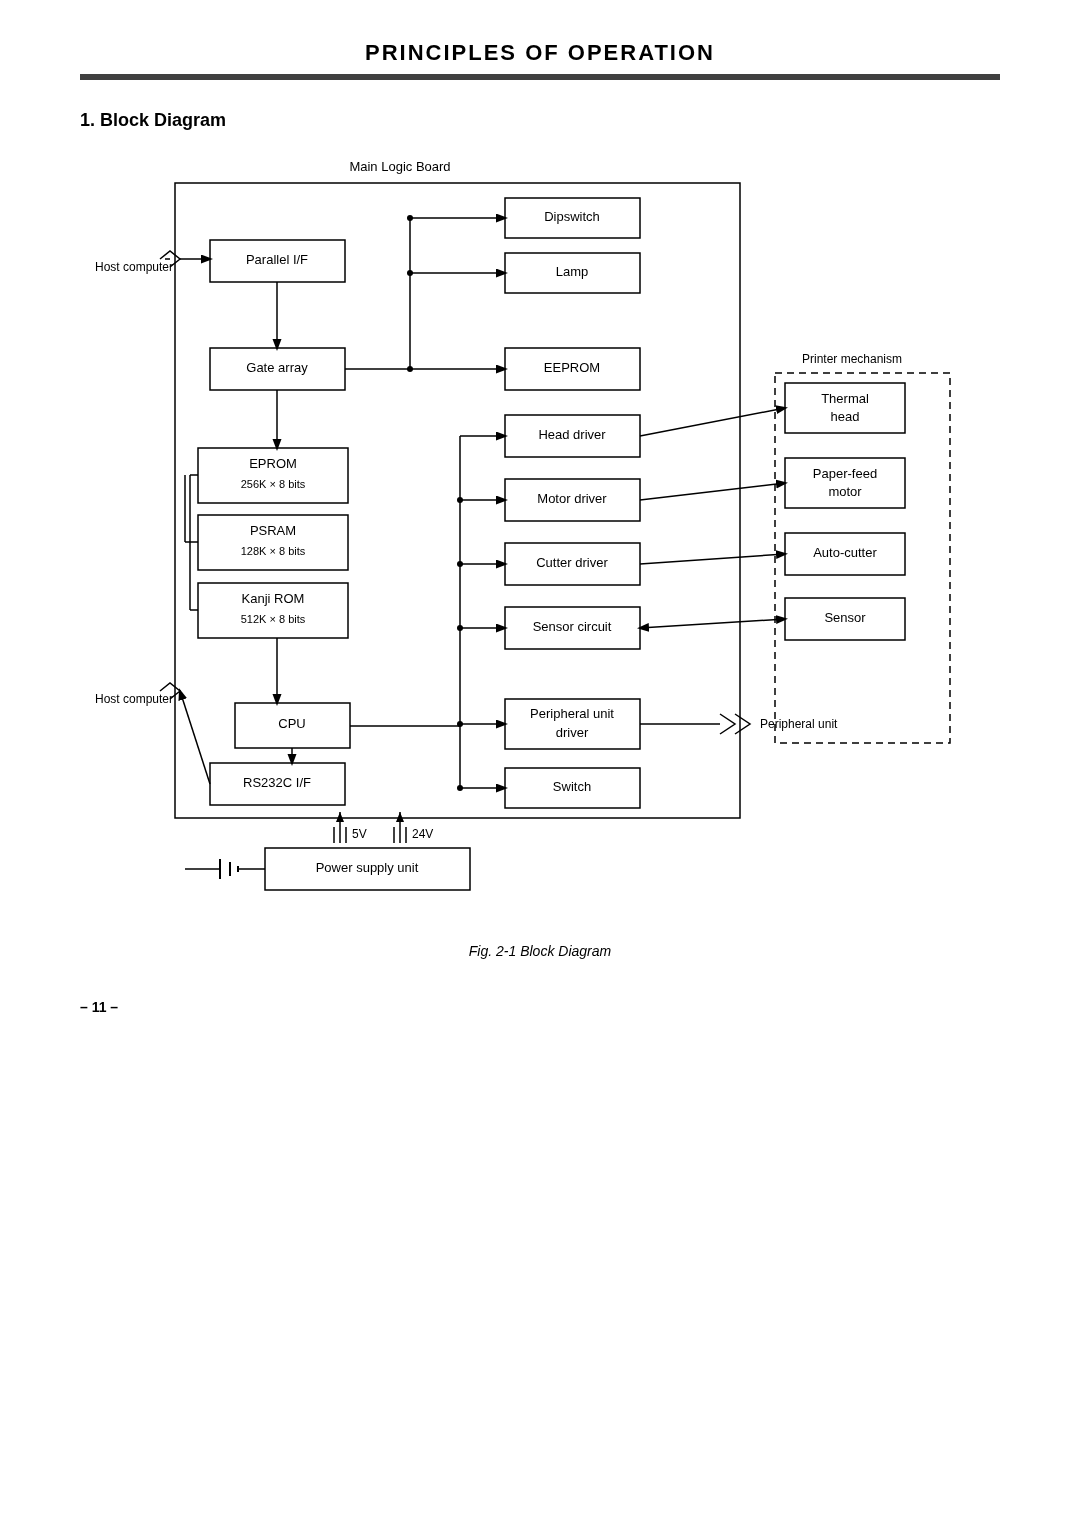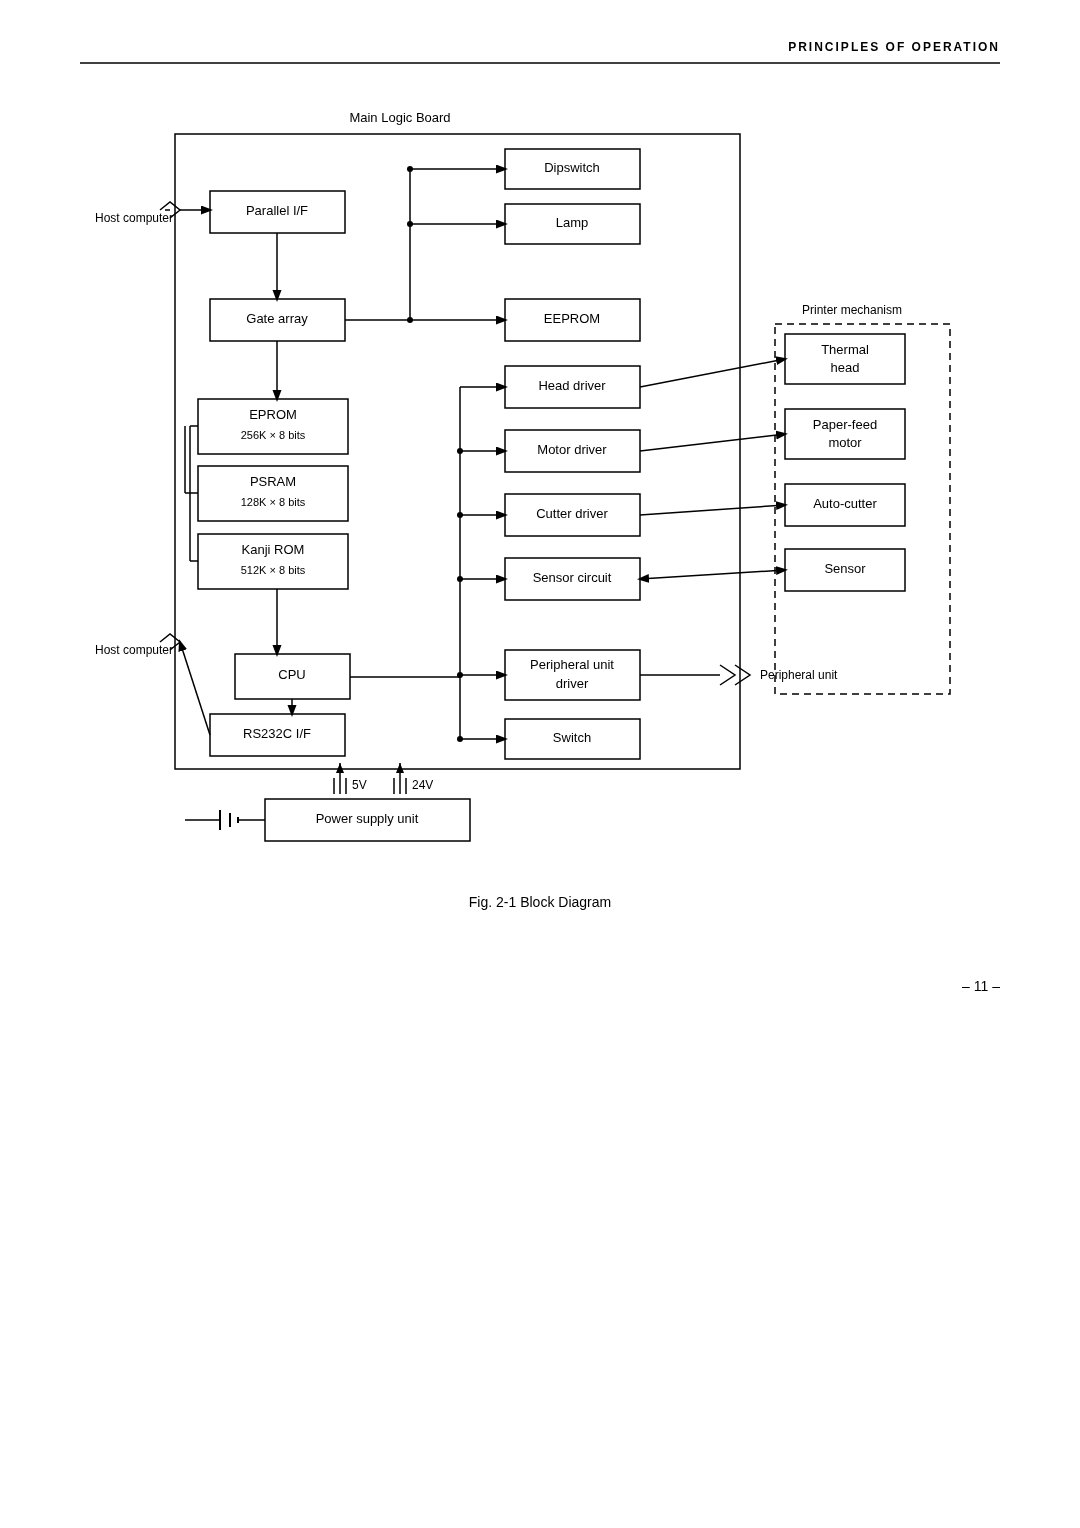--- a/index.html
+++ b/index.html
@@ -13,25 +13,25 @@
     }
 
     .page {
       width: 1080px;
       min-height: 1528px;
       padding: 40px 80px;
       position: relative;
     }
 
     .page-title {
-      text-align: right;
+      text-align: center;
       font-weight: bold;
-      font-size: 12px;
+      font-size: 22px;
       letter-spacing: 2px;
-      border-bottom: 2px solid #404040;
+      border-bottom: 6px solid #404040;
       padding-bottom: 8px;
       margin-bottom: 30px;
     }
 
     .section-title {
       font-size: 18px;
       font-weight: bold;
       margin-bottom: 12px;
     }
 
@@ -45,35 +45,38 @@
       position: relative;
       width: 900px;
       margin: 0 auto;
       text-decoration: underline;
     }
 
     .fig-caption {
       text-align: center;
       font-size: 14px;
       margin-top: 16px;
+      font-style: italic;
     }
 
     .page-number {
-      text-align: right;
+      text-align: left;
       font-size: 14px;
-      margin-top: 68px;
+      margin-top: 40px;
+      font-weight: bold;
     }
   </style>
 </head>
 <body>
 
 <div class="page">
 
   <div class="page-title">PRINCIPLES OF OPERATION</div>
 
+  <div class="section-title">1.    Block Diagram</div>
 
 
   <div class="diagram-wrapper">
 <svg width="900" height="780" viewBox="0 0 900 780" xmlns="http://www.w3.org/2000/svg">
   <defs>
     <marker id="arrow" markerWidth="8" markerHeight="8" refX="6" refY="3" orient="auto">
       <path d="M0,0 L0,6 L8,3 z" fill="#000"></path>
     </marker>
     <marker id="arrow-rev" markerWidth="8" markerHeight="8" refX="2" refY="3" orient="auto">
       <path d="M8,0 L8,6 L0,3 z" fill="#000"></path>

